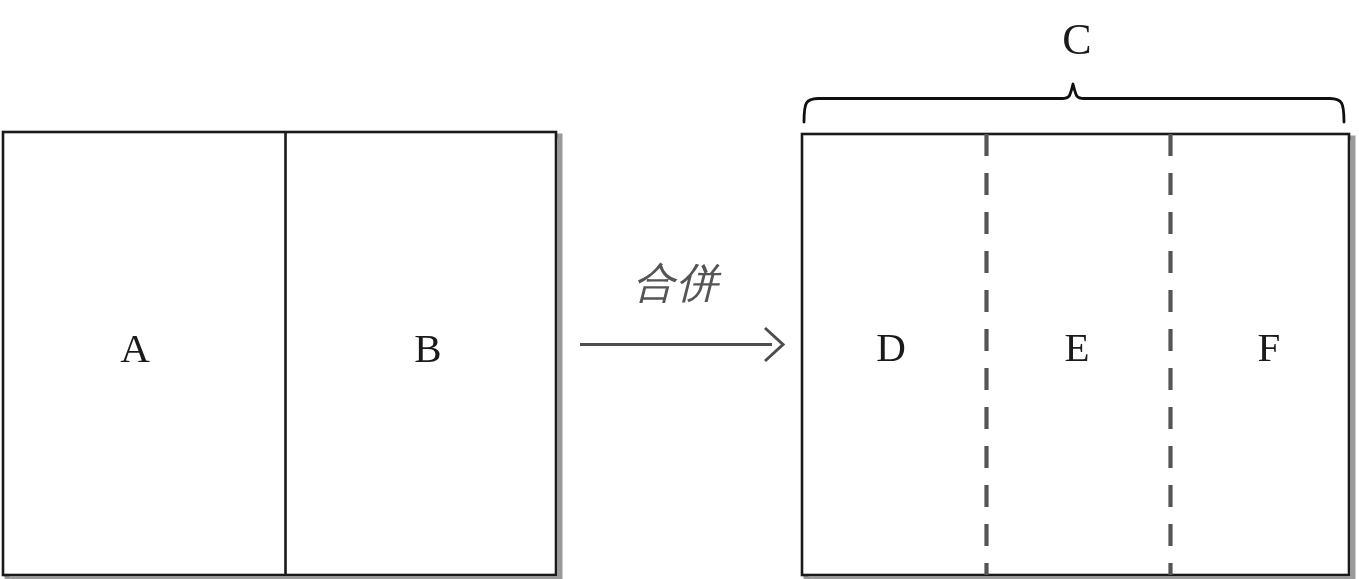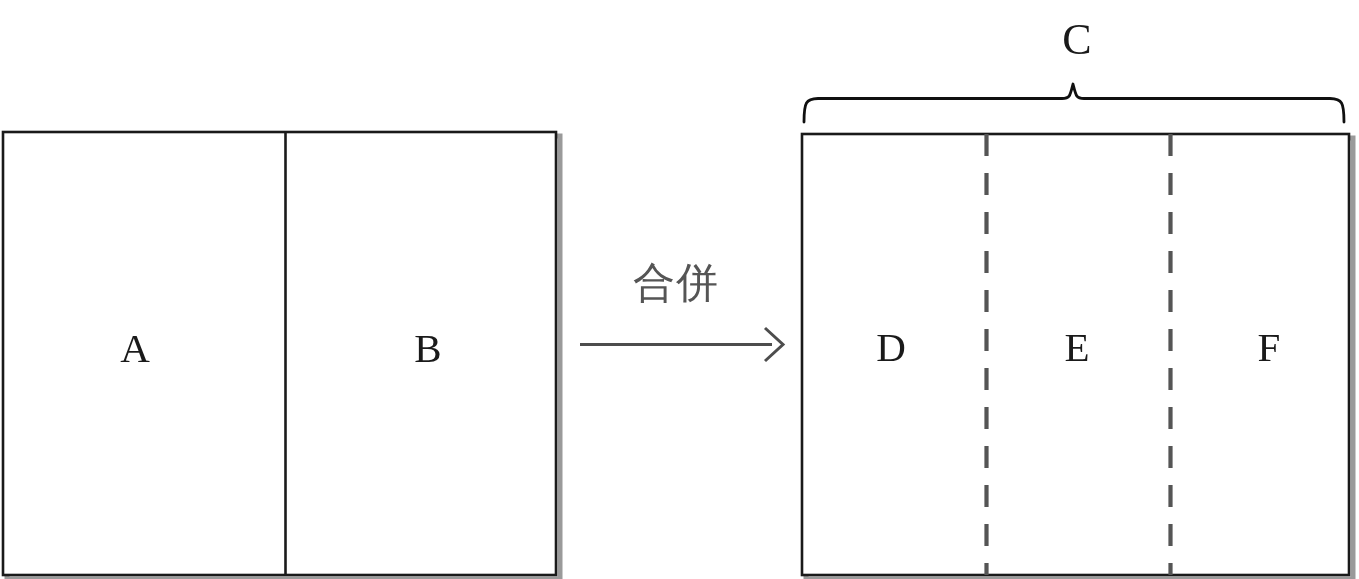--- a/index.html
+++ b/index.html
@@ -79,21 +79,21 @@
     <rect x="802" y="134" width="547" height="441" fill="#ffffff" stroke="#1a1a1a" stroke-width="2.6"></rect>
 
     <line x1="986.5" y1="134" x2="986.5" y2="575" stroke="#555555" stroke-width="4.2" stroke-dasharray="22 17"></line>
     <line x1="1170.5" y1="134" x2="1170.5" y2="575" stroke="#555555" stroke-width="4.2" stroke-dasharray="22 17"></line>
   </svg>
 
   <div class="lbl lbl-box" style="left:135px; top:348px;">A</div>
 
   <div class="lbl lbl-box" style="left:428px; top:348px;">B</div>
 
-  <div class="lbl lbl-arrow" style="left:676px; top:283px;">合併</div>
+  <div class="lbl lbl-arrow" style="left:676px; top:283px;font-style:italic;">合併</div>
 
   <div class="lbl lbl-brace" style="left:1077px; top:40px;">C</div>
 
   <div class="lbl lbl-box" style="left:891px; top:347px;">D</div>
 
   <div class="lbl lbl-box" style="left:1077px; top:347px;">E</div>
 
   <div class="lbl lbl-box" style="left:1269px; top:347px;">F</div>
 
 </div>

